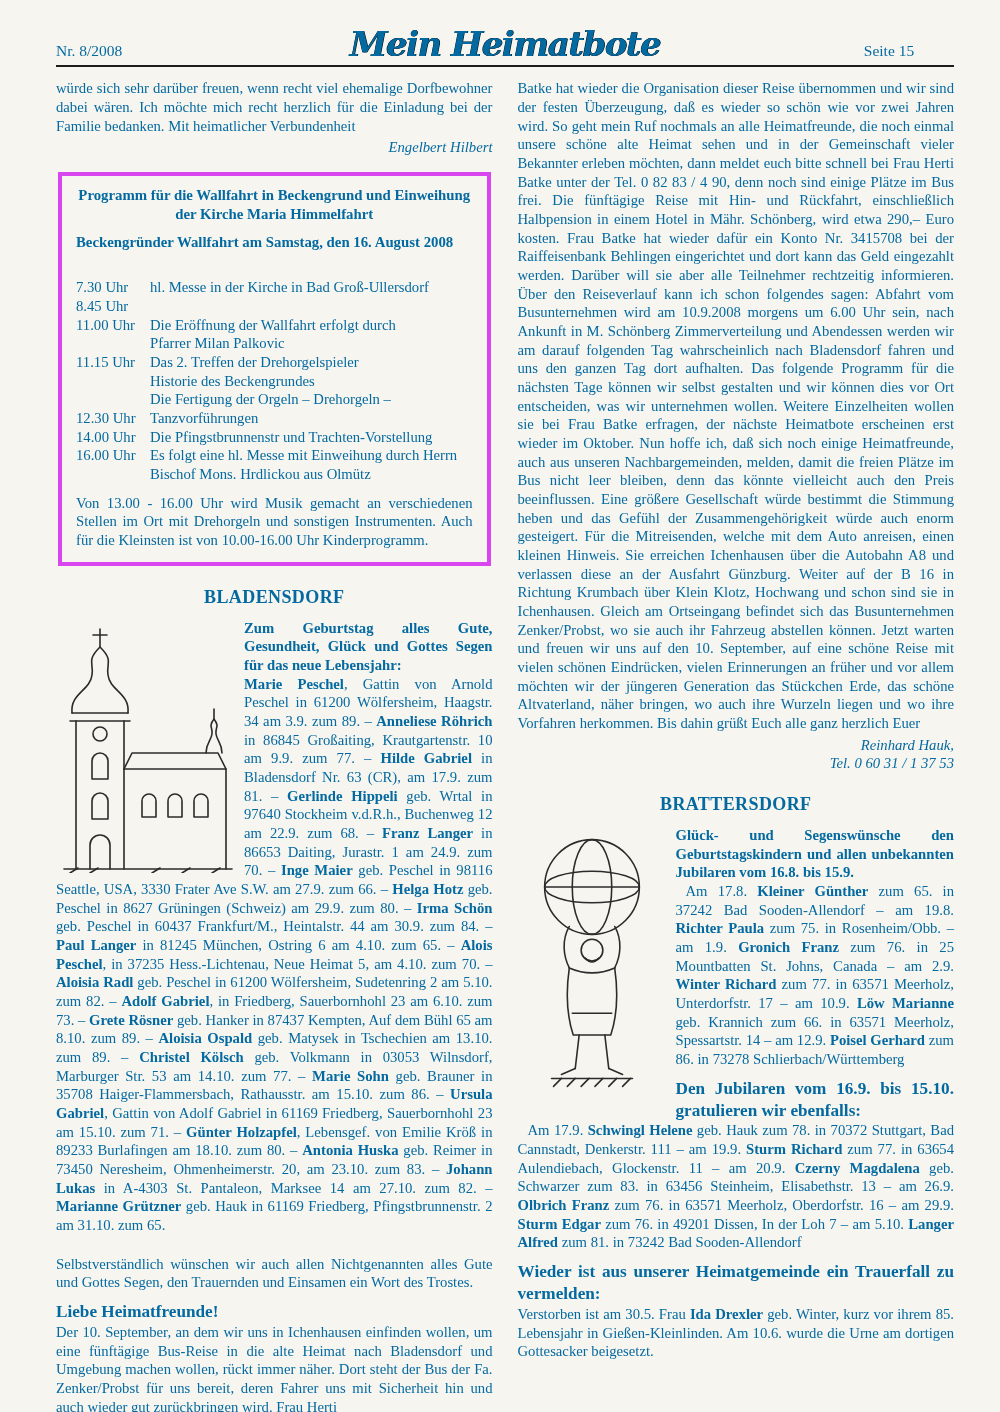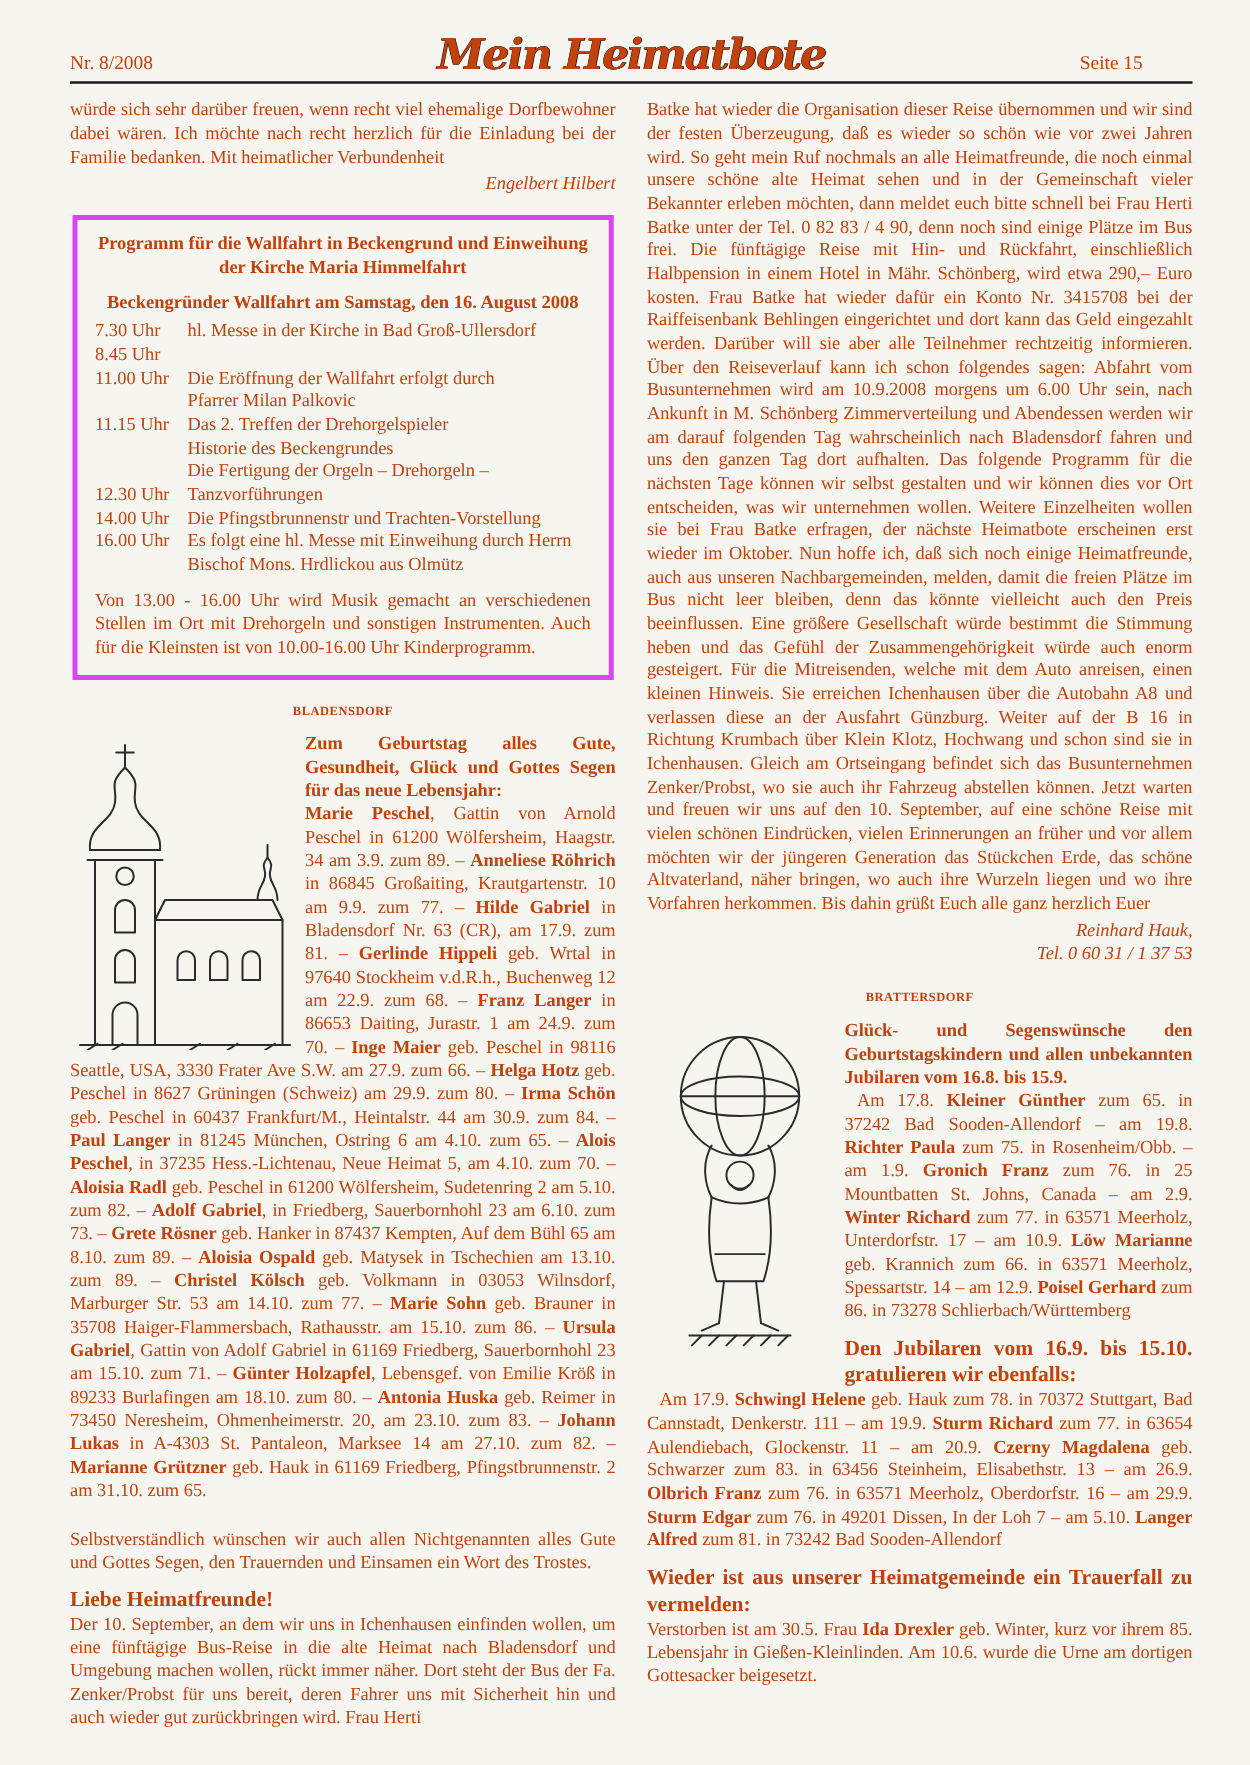--- a/index.html
+++ b/index.html
@@ -1,46 +1,46 @@
 <!DOCTYPE html>
 <html lang="de"><head>
 <meta charset="utf-8">
 <style>
   html,body { margin:0; padding:0; background:#e9e7e1; }
   .page {
     width:1000px; height:1412px; margin:0 auto; box-sizing:border-box;
-    background:#f7f5ef; color:#c2410c; overflow:hidden;
+    background:#f7f5ef; color:#0369a1; overflow:hidden;
     padding:28px 46px 12px 56px;
     font-family:"Liberation Serif", serif;
   }
   .masthead-row { display:flex; align-items:flex-end; border-bottom:2px solid #1c1c1c; padding-bottom:5px; }
   .issue-no { width:130px; font-size:15.5px; }
   .masthead {
     flex:1; text-align:center;
     font-family:"DejaVu Serif", serif; font-weight:bold; font-style:italic;
     font-size:34px; line-height:0.95; letter-spacing:-1.5px;
     text-shadow:0.5px 0 #000, -0.3px 0 #000;
   }
   .page-no { width:130px; text-align:center; font-size:15.5px; }
 
   .columns { display:flex; gap:25px; margin-top:12px; }
   .col { width:50%; box-sizing:border-box; font-size:14.7px; line-height:1.27; text-align:justify; }
   p { margin:0; }
   .sig { text-align:right; font-style:italic; white-space:pre-line; margin-top:3px; }
 
   .program-box { border:4px solid #d946ef; padding:10px 14px 12px 14px; margin:15px 2px 0 2px; }
   .box-title { font-size:14.8px; font-weight:bold; text-align:center; margin:0 0 9px 0; line-height:1.3; }
-  .box-subtitle { font-size:14.8px; font-weight:bold; text-align:center; margin:0 0 4px 0; }
+  .box-subtitle { font-size:14.8px; font-weight:bold; margin:0 0 26px 0; }
   .schedule { text-align:left; }
   .sched-row { display:flex; }
   .sched-time { flex:0 0 74px; }
   .sched-desc { white-space:pre-line; flex:1; }
   .box-note { margin-top:10px; }
 
-  .section-heading { font-size:10px; font-weight:bold; letter-spacing:0.4px; text-align:center; margin:20px 0 10px 0; }
+  .section-heading { font-size:18px; font-weight:bold; letter-spacing:0.4px; text-align:center; margin:20px 0 10px 0; }
   .sub-heading { font-weight:bold; margin:9px 0 0 0; text-align:justify; }
   .flow::after { content:""; display:block; clear:both; }
   .fig { float:left; }
   .fig svg { display:block; }
   .church-fig { width:178px; margin:2px 10px 2px 0; }
   .atlas-fig { width:148px; margin:2px 10px 4px 0; }
   .bold-lead { font-weight:bold; }
   .indent { text-indent:10px; }
   .mt { margin-top:20px; }
   .b { font-weight:bold; }
@@ -53,21 +53,21 @@
 
   <header class="masthead-row">
     <span class="issue-no">Nr. 8/2008</span>
     <span class="masthead">Mein Heimatbote</span>
     <span class="page-no">Seite 15</span>
   </header>
 
   <div class="columns">
 
     <div class="col">
-      <p class="para">würde sich sehr darüber freuen, wenn recht viel ehemalige Dorfbewohner dabei wären. Ich möchte nach recht herzlich für die Einladung bei der Familie bedanken. Mit heimatlicher Verbundenheit</p>
+      <p class="para">würde sich sehr darüber freuen, wenn recht viel ehemalige Dorfbewohner dabei wären. Ich möchte mich recht herzlich für die Einladung bei der Familie bedanken. Mit heimatlicher Verbundenheit</p>
       <p class="sig">Engelbert Hilbert</p>
 
       <section class="program-box">
         <h3 class="box-title">Programm für die Wallfahrt in Beckengrund und Einweihung der Kirche Maria Himmelfahrt</h3>
         <h4 class="box-subtitle">Beckengründer Wallfahrt am Samstag, den 16. August 2008</h4>
         <div class="schedule">
           <div class="sched-row">
             <span class="sched-time">7.30 Uhr</span>
             <span class="sched-desc">hl. Messe in der Kirche in Bad Groß-Ullersdorf</span>
           </div>

